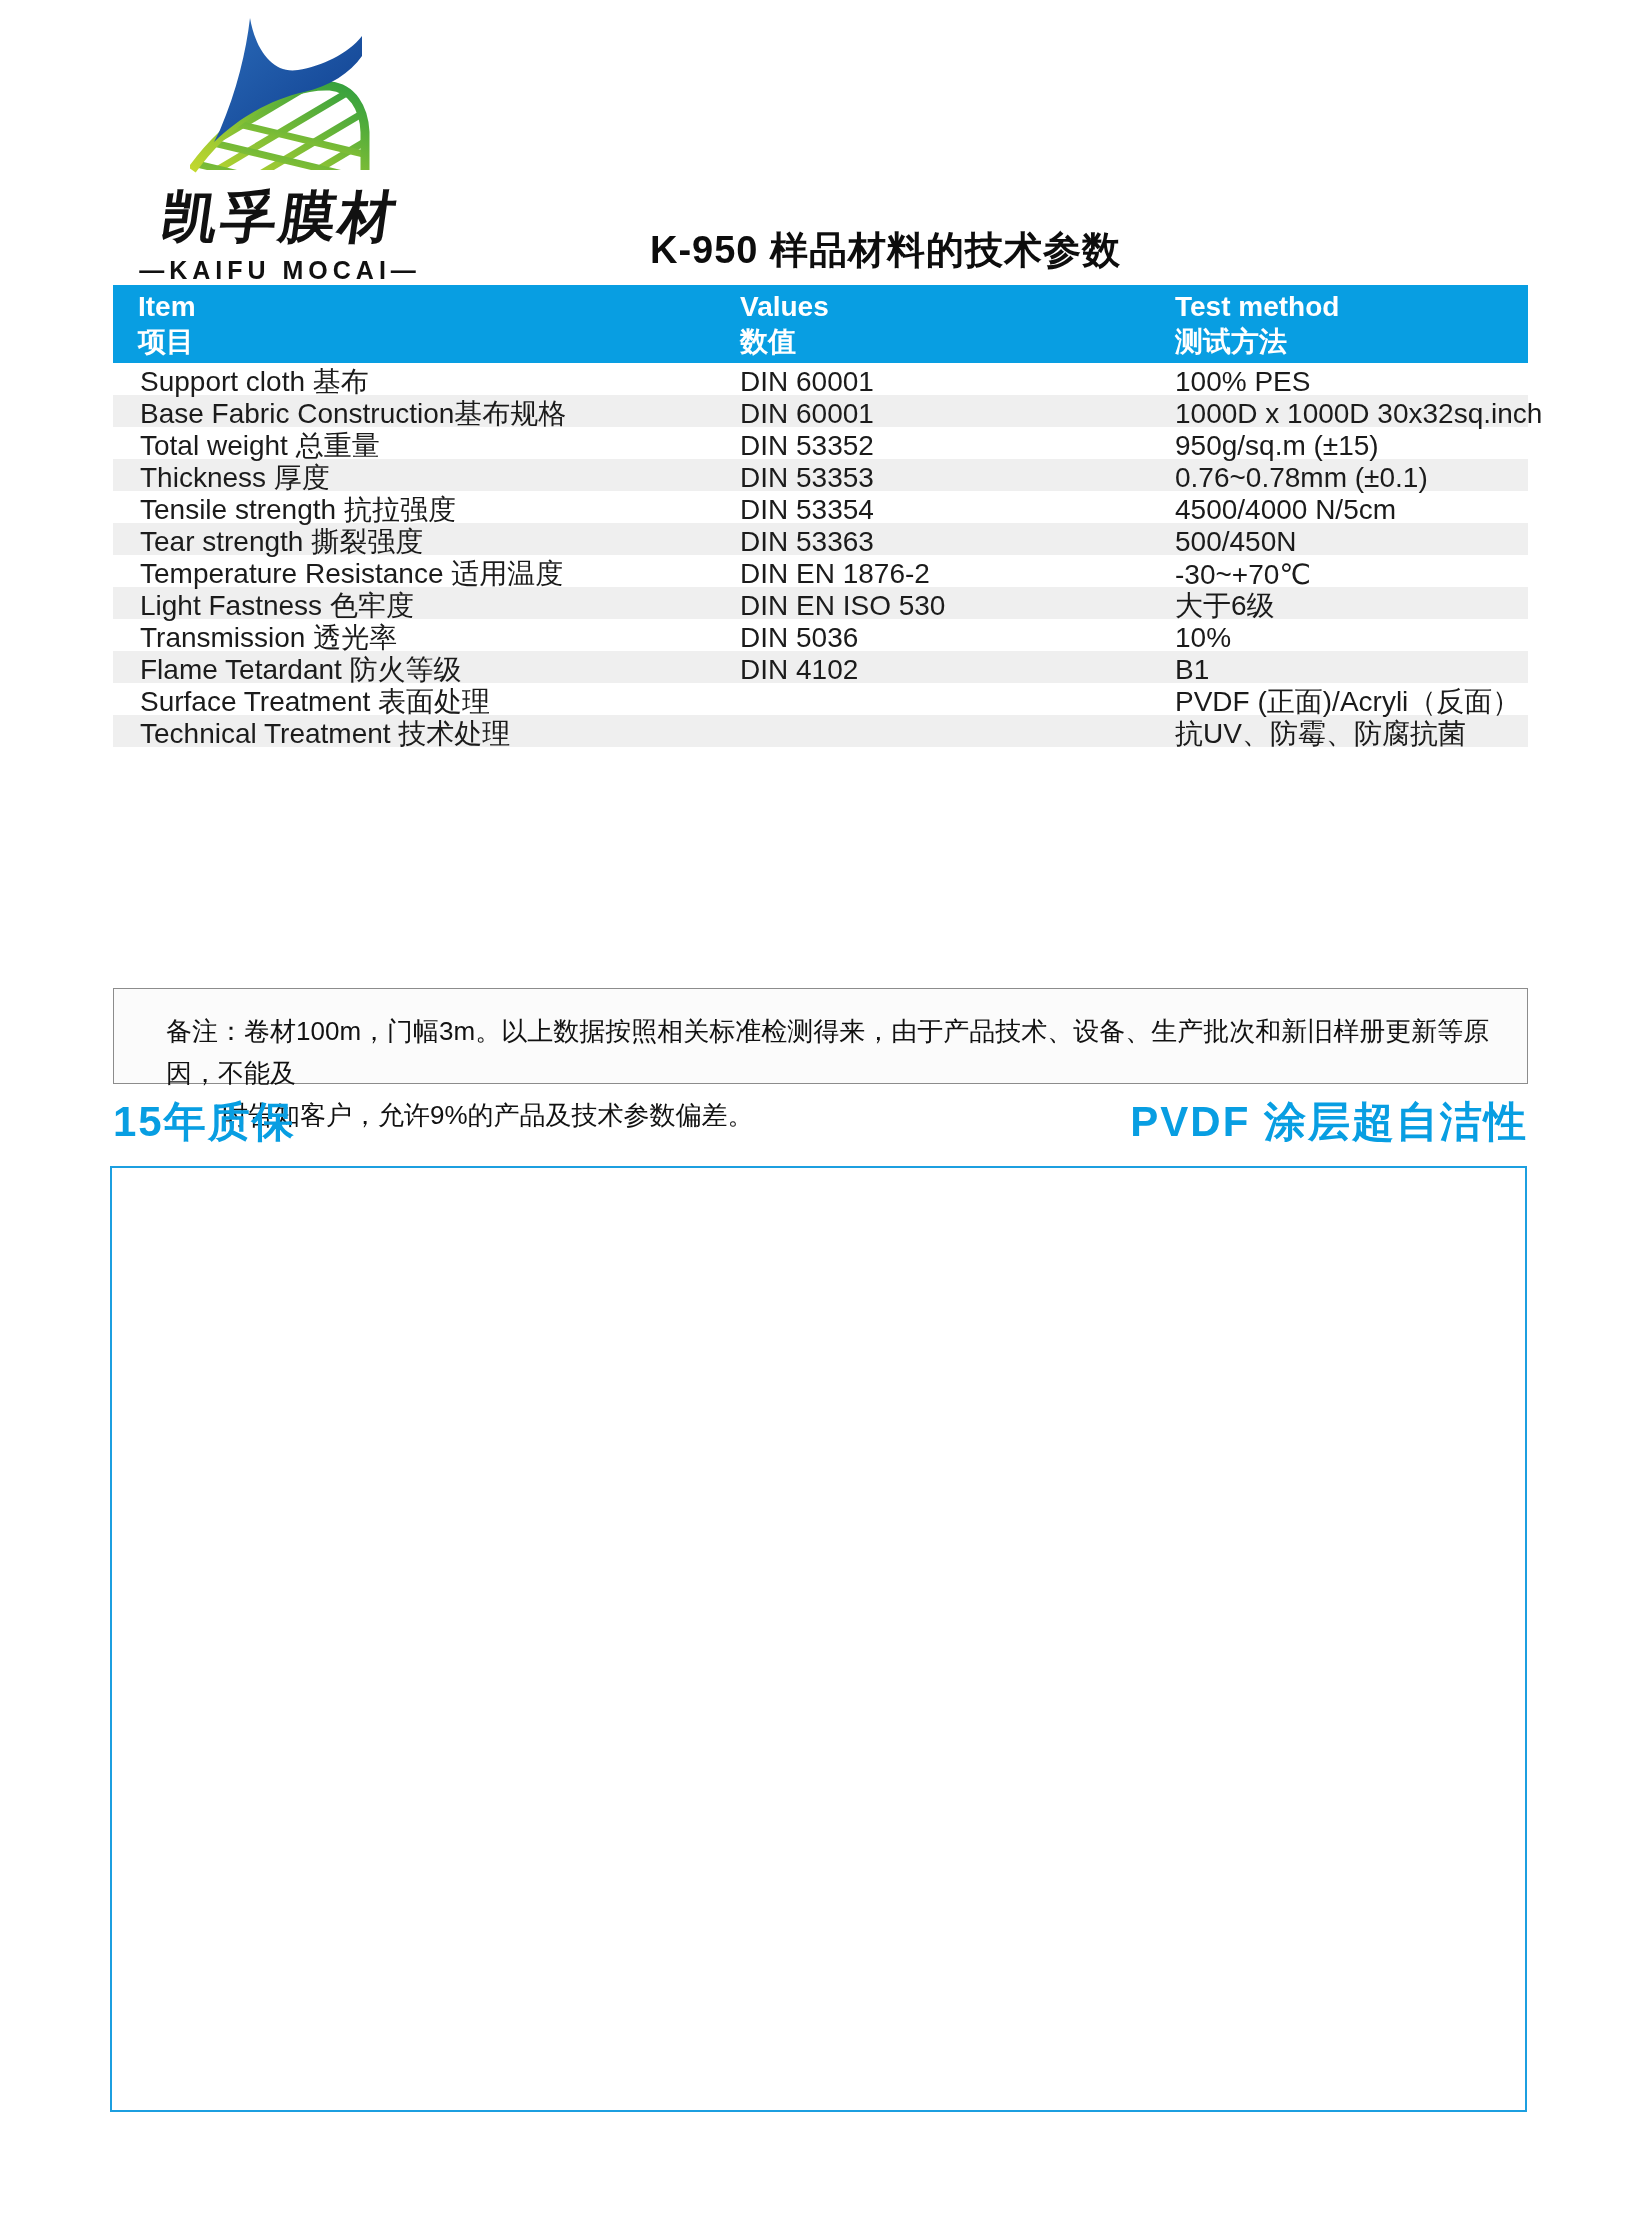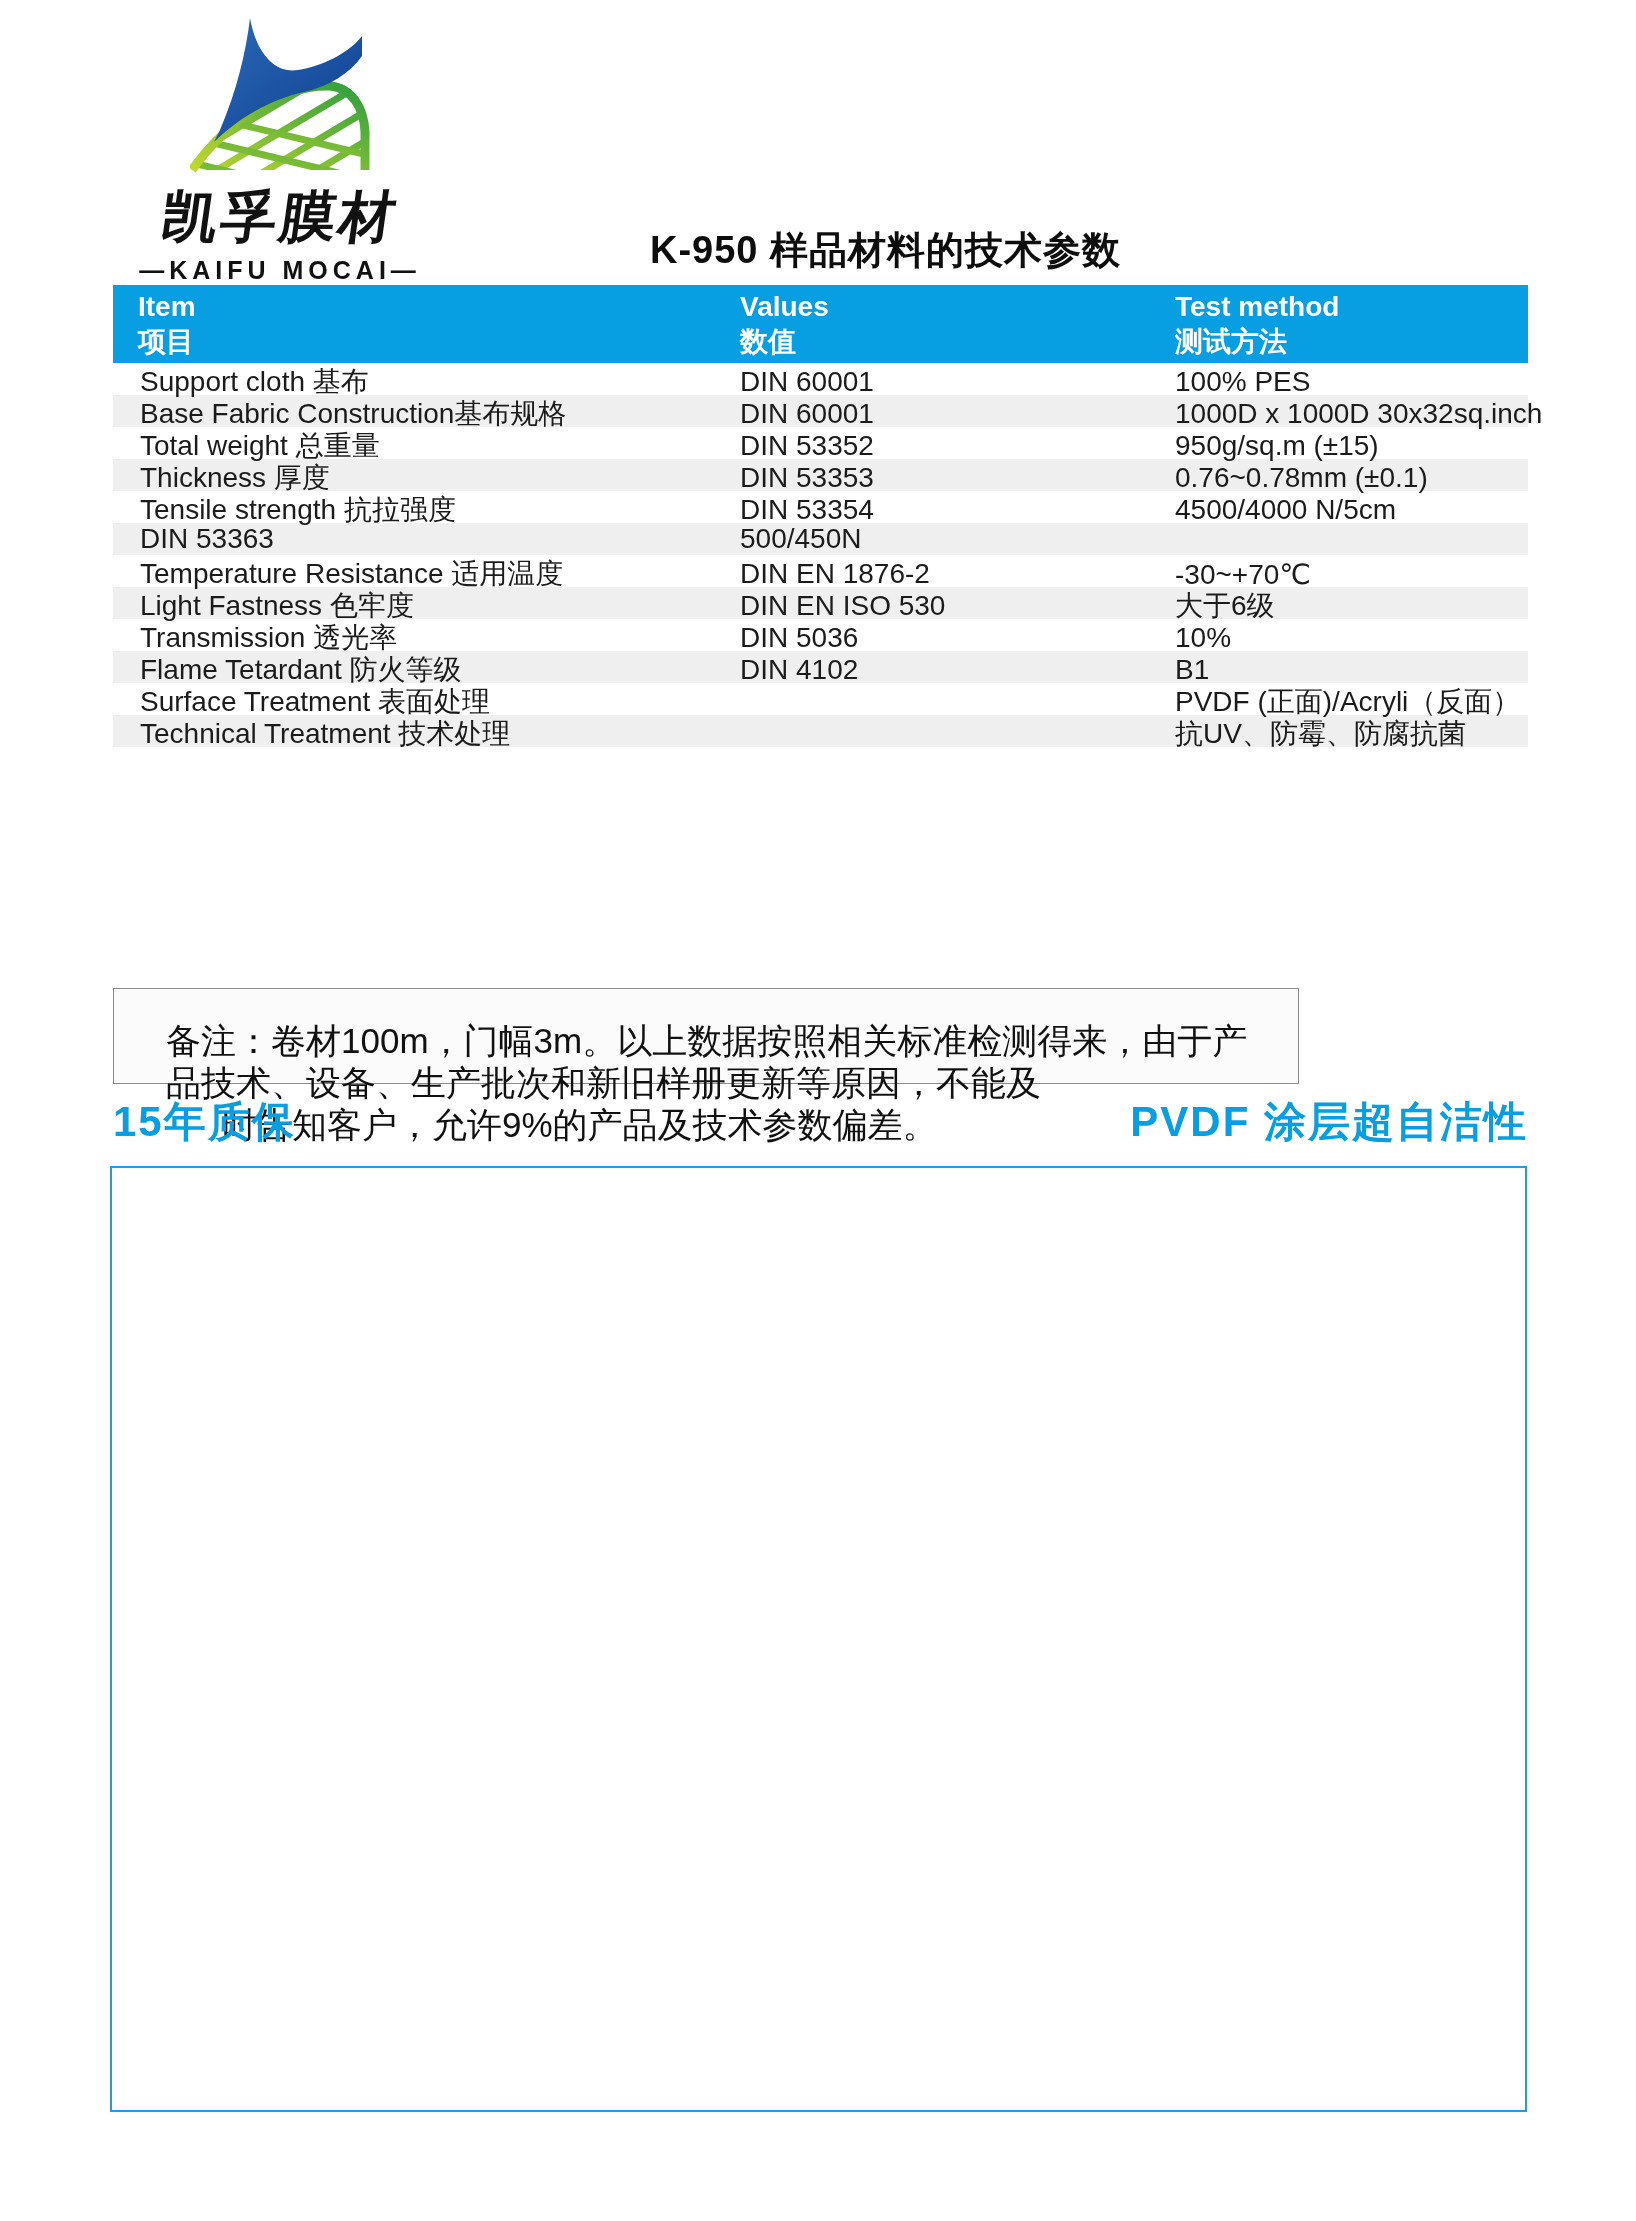--- a/index.html
+++ b/index.html
@@ -32,23 +32,23 @@
          height:78px;background:var(--accent);color:#ffffff;font-size:28px;font-weight:700;
          line-height:35px;}
   .thead .cell:first-child{padding-left:25px;}
   .tbody .trow{display:grid;grid-template-columns:627px 435px 353px;align-items:center;
          height:32px;font-size:28px;color:var(--text);}
   .tbody .trow:nth-child(even){background:var(--row_alt);}
   .tbody .cell{white-space:nowrap;}
   .tbody .cell:first-child{padding-left:27px;}
 
   
-  .note-box{position:absolute;left:113px;top:988px;width:1186px;height:96px;
+  .note-box{position:absolute;left:113px;top:988px;width:1415px;height:96px;
             border:1px solid var(--note_border);background:#fbfbfb;
-            padding:31px 20px 0 52px;font-size:35px;line-height:42px;color:#111;}
+            padding:21px 20px 0 52px;font-size:26px;line-height:42px;color:#111;}
   .note-box .indent{text-indent:56px;}
 
   
   .headline{position:absolute;left:113px;top:1094px;width:1415px;display:flex;
             justify-content:space-between;gap:92px;color:var(--accent);
             font-size:42px;font-weight:800;letter-spacing:2px;white-space:nowrap;}
 
   
   .big-box{position:absolute;left:110px;top:1166px;width:1417px;height:946px;
            border:2px solid var(--box_border);background:#ffffff;}
@@ -136,20 +136,21 @@
         <div class="cell cell-value">0.76~0.78mm (±0.1)</div>
       </div>
 
       <div class="trow">
         <div class="cell cell-item">Tensile strength 抗拉强度</div>
         <div class="cell cell-method">DIN 53354</div>
         <div class="cell cell-value">4500/4000 N/5cm</div>
       </div>
 
       <div class="trow">
+        <div class="cell cell-item">Tear strength 撕裂强度</div>
         <div class="cell cell-method">DIN 53363</div>
         <div class="cell cell-value">500/450N</div>
       </div>
 
 
       <div class="trow">
         <div class="cell cell-item">Temperature Resistance 适用温度</div>
         <div class="cell cell-method">DIN EN 1876-2</div>
         <div class="cell cell-value">-30~+70℃</div>
       </div>

